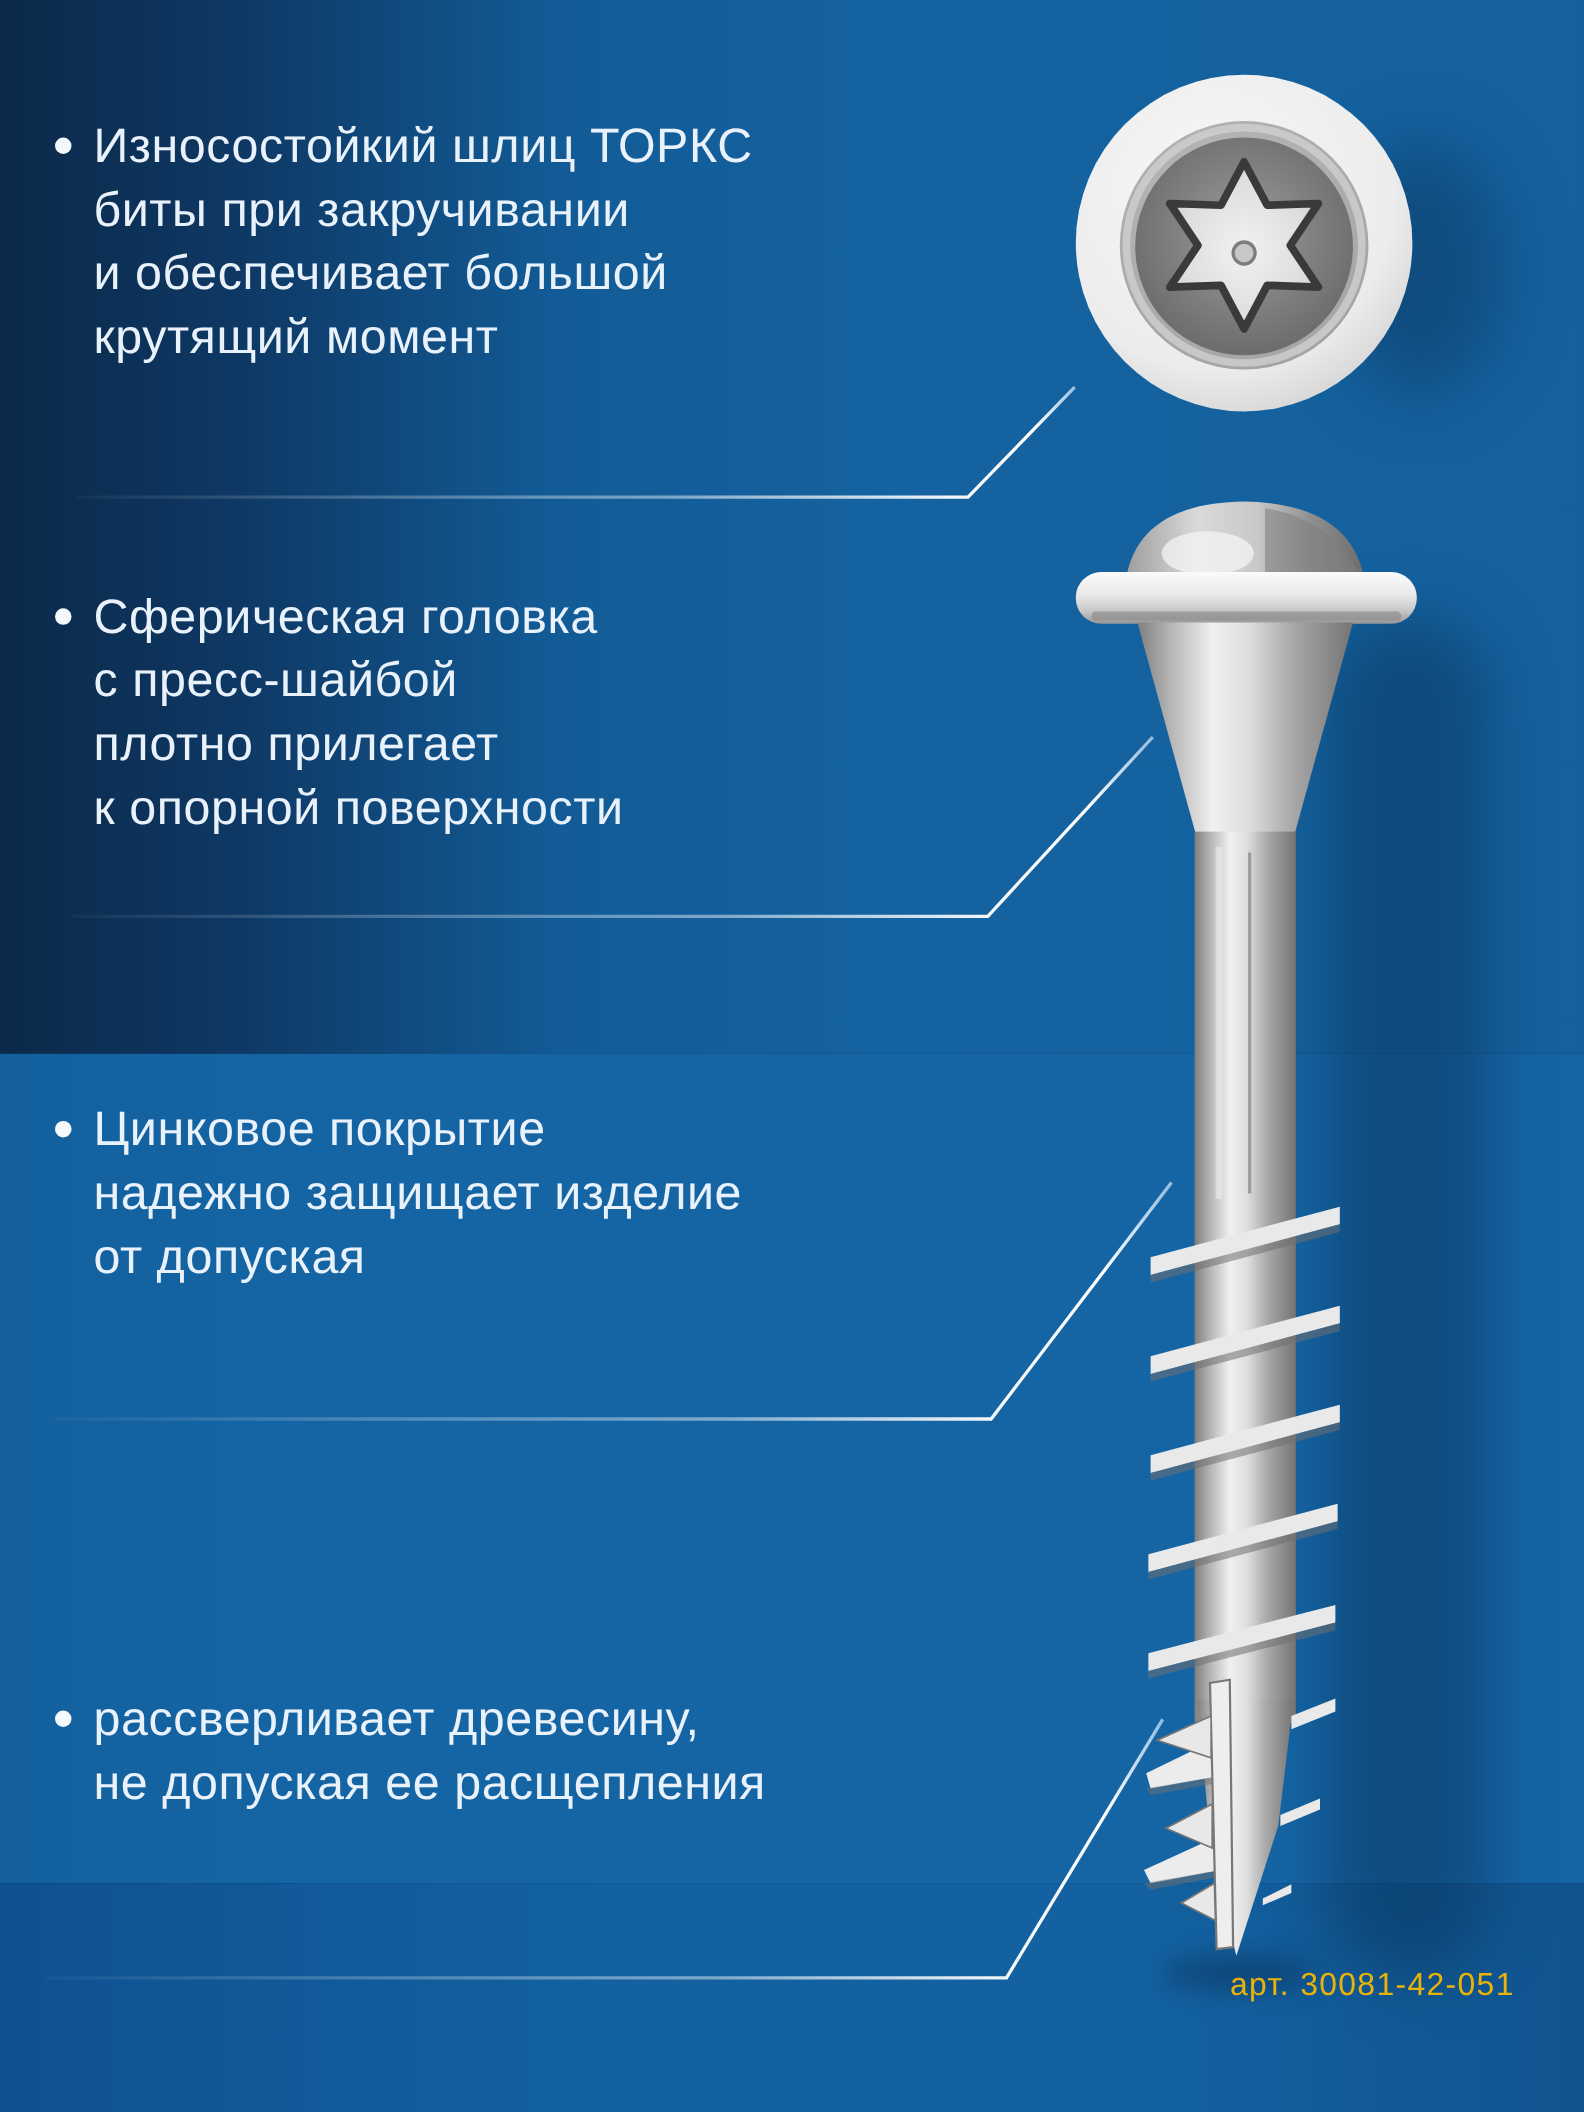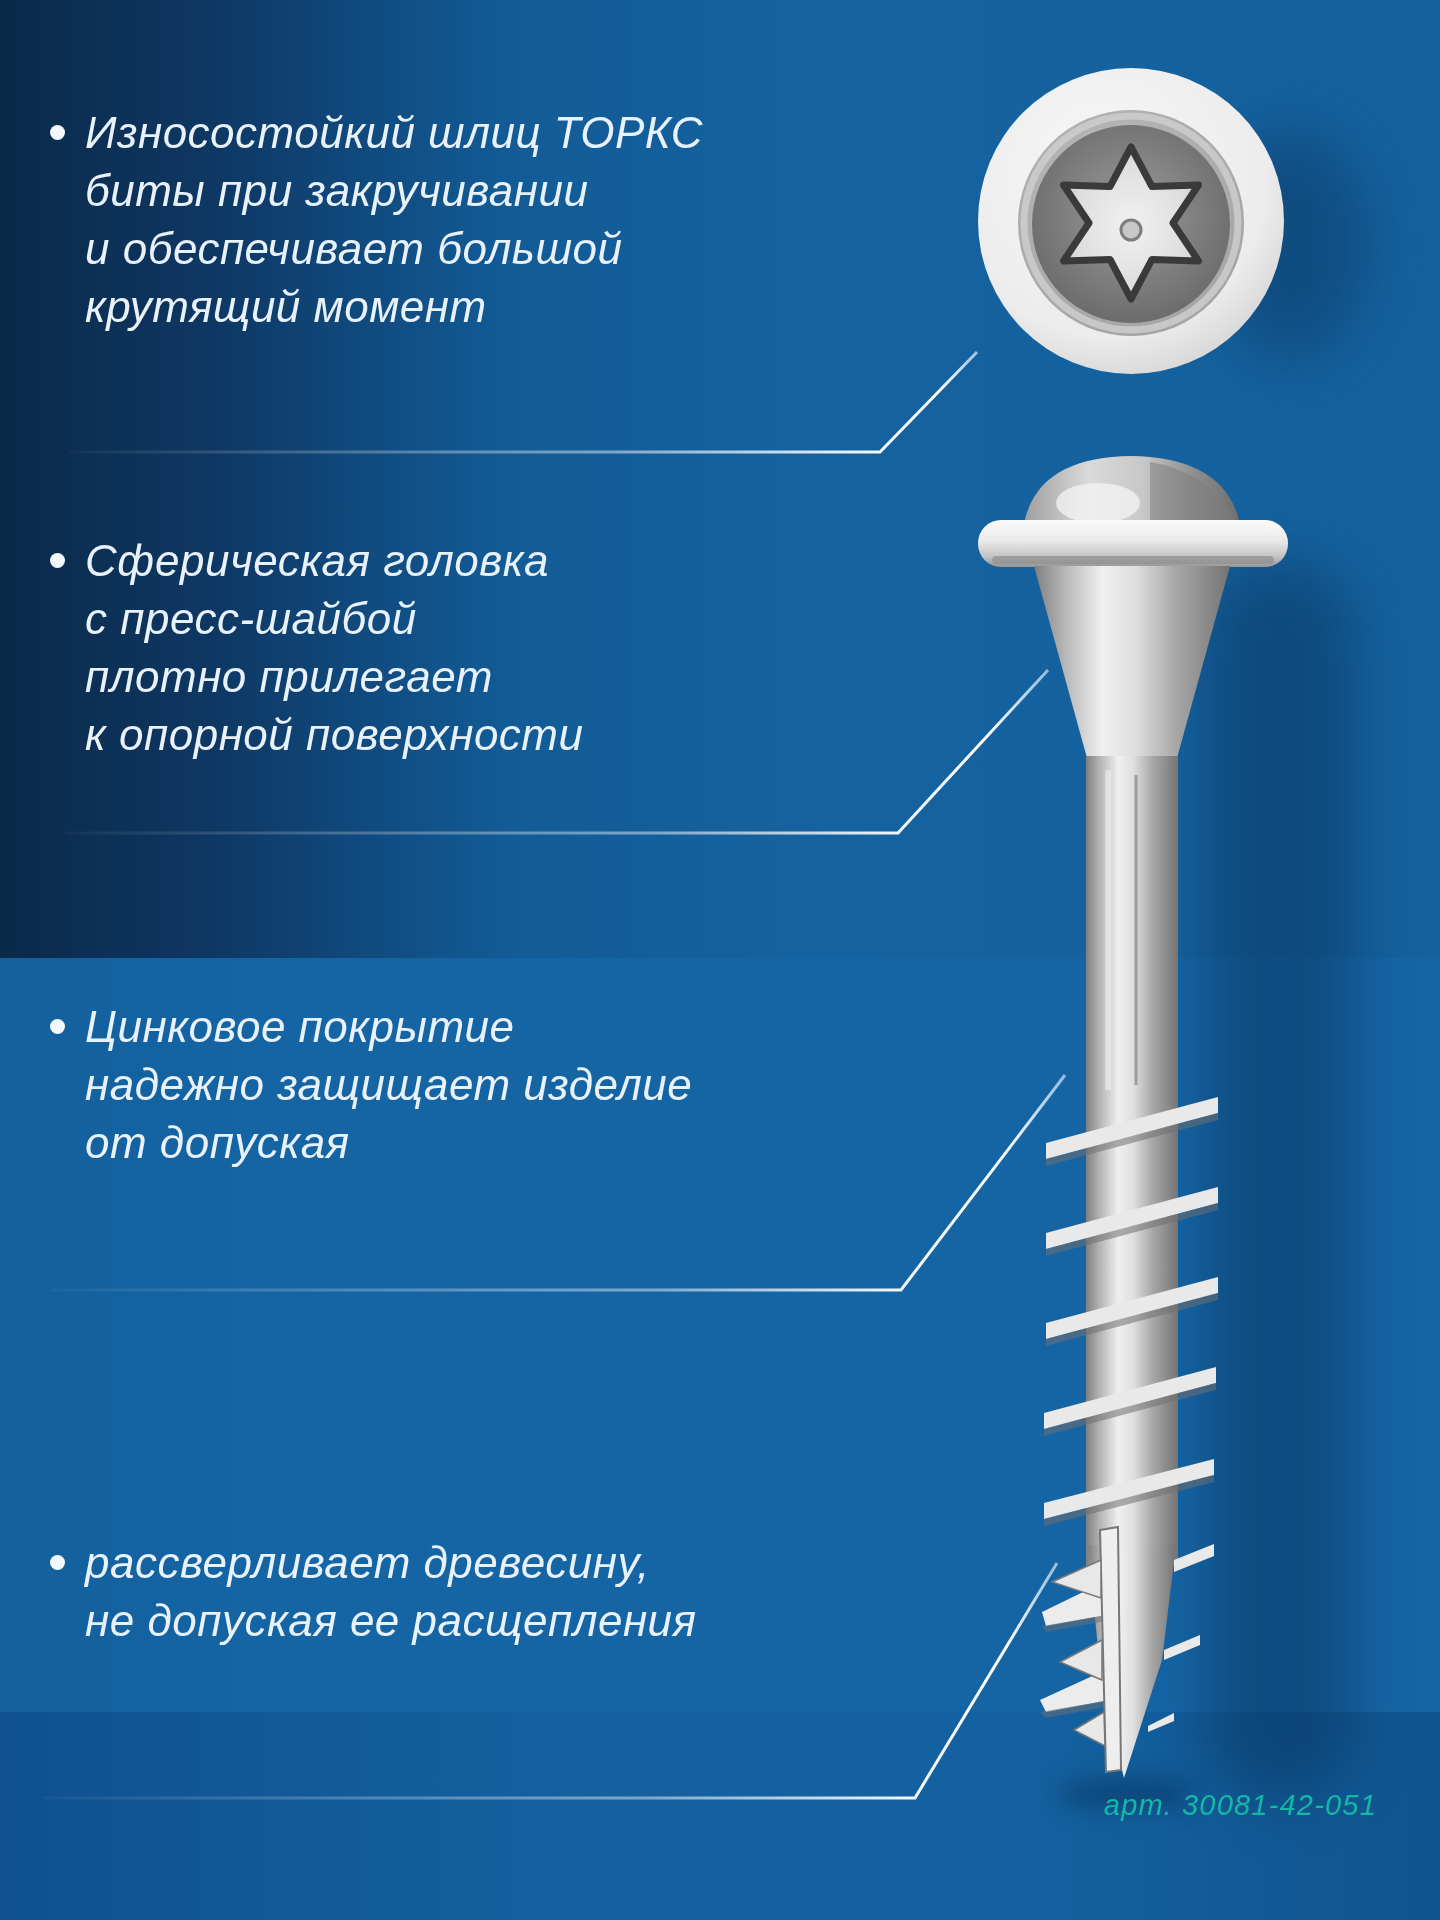--- a/index.html
+++ b/index.html
@@ -1,19 +1,18 @@
 <!DOCTYPE html>
 <html><head>
 <meta charset="utf-8">
 <style>
   html,body{margin:0;padding:0;background:#0a2240;}
   .canvas{
     position:relative;width:1440px;height:1920px;overflow:hidden;
     font-family:"Liberation Sans","DejaVu Sans",sans-serif;
-    font-style:italic;
   }
   
   .band{position:absolute;left:0;width:1440px;}
   .band-a{top:0;height:958px;
     background:linear-gradient(90deg,#0b2949 0%,#0e3864 15%,#125b96 35%,#14629f 55%,#14619e 100%);}
   .band-b{top:958px;height:754px;
     background:linear-gradient(90deg,#13609d 0%,#1565a5 22%,#1565a5 100%);}
   .band-c{top:1712px;height:208px;
     background:linear-gradient(90deg,#0f5190 0%,#1361a0 38%,#1361a0 72%,#10548f 100%);}
   
@@ -24,21 +23,21 @@
     background:rgba(8,42,79,.42);filter:blur(28px);}
   .shadow-tip{left:1056px;top:1780px;width:140px;height:28px;border-radius:50%;
     background:rgba(8,42,79,.5);filter:blur(12px);}
   
   svg.layer{position:absolute;left:0;top:0;}
   
   .bullet{position:absolute;left:85px;color:#e9f2fb;font-size:44px;line-height:58px;
     letter-spacing:.5px;font-weight:400;white-space:nowrap;}
   .bullet .dot{position:absolute;left:-35px;top:21px;width:15px;height:15px;border-radius:50%;
     background:#f4f9fe;}
-  .article{position:absolute;right:63px;top:1789px;color:#14b8a6;font-size:29px;
+  .article{position:absolute;right:63px;top:1789px;color:#eab308;font-size:29px;
     letter-spacing:1.2px;font-weight:400;}
 </style>
 </head>
 <body>
 
 <div class="canvas">
 
   <div class="band band-a"></div>
   <div class="band band-b"></div>
   <div class="band band-c"></div>

